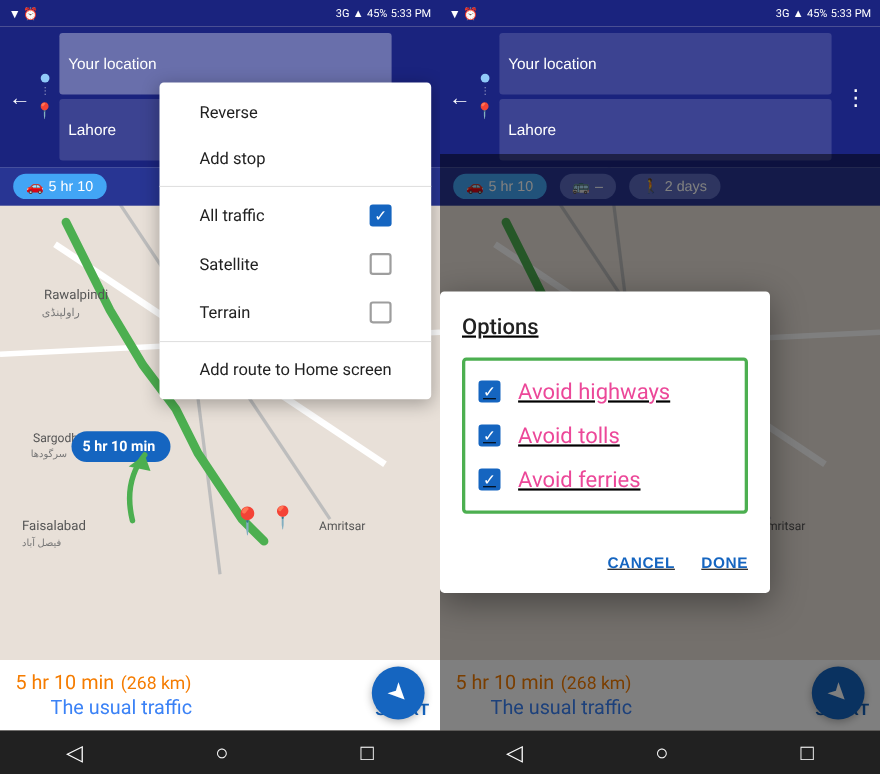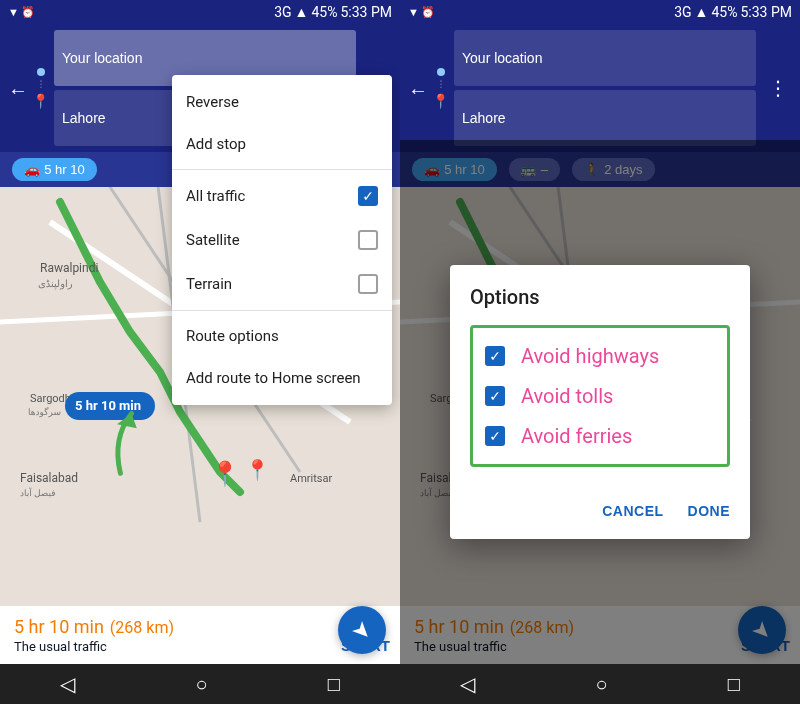--- a/index.html
+++ b/index.html
@@ -30,21 +30,21 @@
       left: 8px;
       display: flex;
       align-items: center;
       gap: 4px;
     }
     .status-bar-right {
       display: flex;
       align-items: center;
       gap: 3px;
       color: white;
-      font-size: 14px;
+      font-size: 10px;
     }
 
     
     .nav-header {
       background: #1a237e;
       padding: 6px 8px;
       display: flex;
       align-items: center;
       gap: 8px;
       position: relative;
@@ -162,21 +162,21 @@
       top: 75px;
       right: 8px;
       background: white;
       border-radius: 4px;
       box-shadow: 0 4px 16px rgba(0,0,0,0.3);
       z-index: 200;
       min-width: 220px;
       padding: 6px 0;
     }
     .menu-item {
-      padding: 12px 14px;
+      padding: 12px 36px;
       font-size: 15px;
       color: #212121;
       cursor: pointer;
       display: flex;
       align-items: center;
       justify-content: space-between;
     }
     .menu-divider {
       height: 1px;
       background: #e0e0e0;
@@ -214,22 +214,23 @@
       display: flex;
       flex-direction: column;
       gap: 2px;
     }
     .duration-text {
       font-size: 18px;
       color: #f57c00;
       font-weight: 400;
     }
     .usual-traffic {
-      font-size: 13px;
-      color: #0f172a;
+      font-size: 18px;
+      color: #3b82f6;
+      margin-left: 32px;
     }
     .start-btn {
       position: absolute;
       bottom: 50px;
       right: 10px;
       background: transparent;
       color: #1565c0;
       font-weight: bold;
       font-size: 15px;
       border: none;
@@ -284,21 +285,21 @@
     }
 
     
     .options-overlay {
       position: absolute;
       top: 0; left: 0; right: 0; bottom: 0;
       background: rgba(0,0,0,0.5);
       z-index: 150;
       display: flex;
       align-items: center;
-      justify-content: center;
+      text-decoration: underline;
     }
     .options-dialog {
       background: white;
       border-radius: 4px;
       width: 300px;
       padding: 20px;
       box-shadow: 0 8px 32px rgba(0,0,0,0.4);
     }
     .options-title {
       font-size: 20px;
@@ -429,23 +430,20 @@
     </div>
     <div class="menu-item">
       <span>Satellite</span>
       <div class="checkbox-empty"></div>
     </div>
     <div class="menu-item">
       <span>Terrain</span>
       <div class="checkbox-empty"></div>
     </div>
     <div class="menu-divider"></div>
-    <div class="menu-item">
-      <span>Route options</span>
-    </div>
     <div class="menu-item">
       <span>Add route to Home screen</span>
     </div>
   </div>
 
   <div style="position:absolute;bottom:215px;left:100px;z-index:300;transform:rotate(20deg);">
     <svg width="60" height="80" viewBox="0 0 60 80">
       <path d="M30 70 Q10 40 20 10" stroke="#4caf50" stroke-width="5" fill="none" stroke-linecap="round"></path>
       <polygon points="20,10 10,25 30,22" fill="#4caf50"></polygon>
     </svg>

